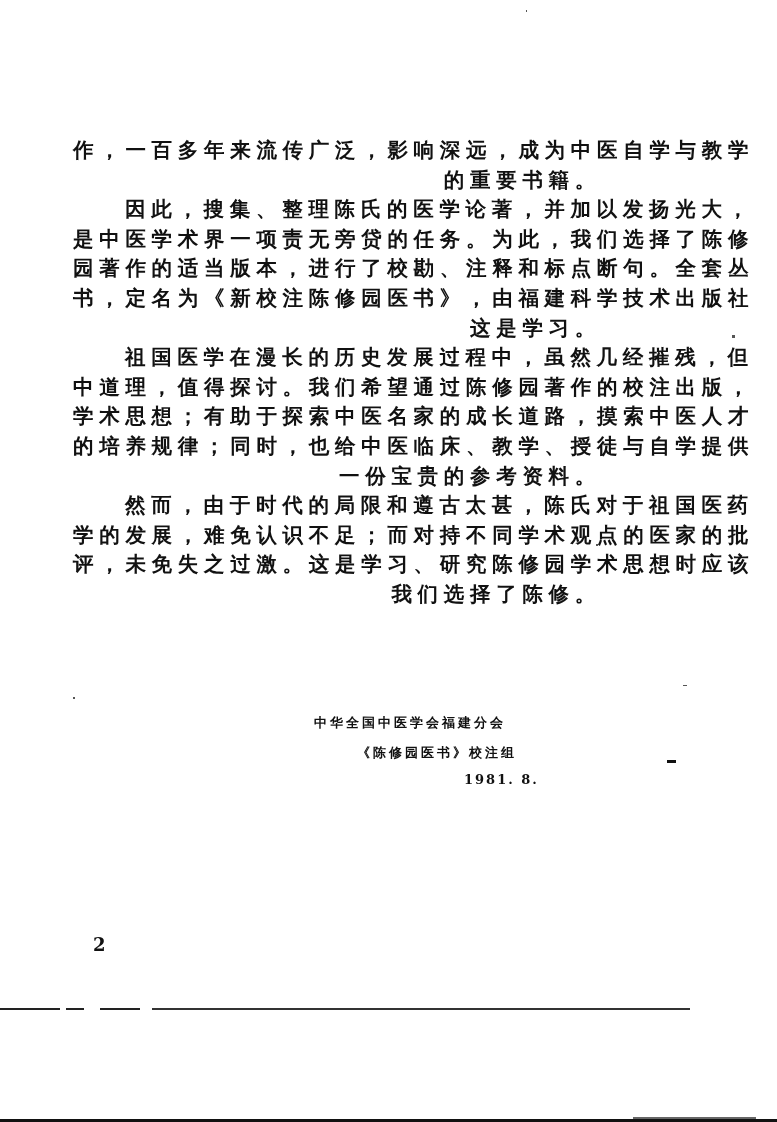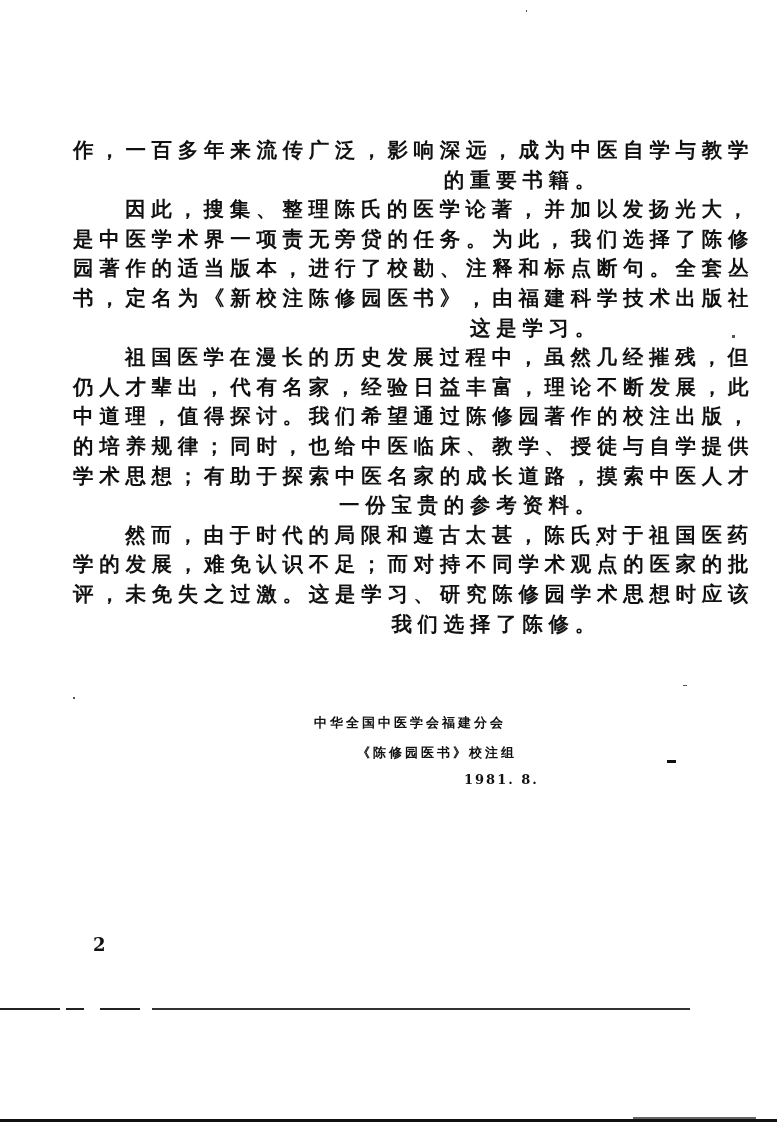--- a/index.html
+++ b/index.html
@@ -33,24 +33,23 @@
 <div class="page">
   <div class="body-text">
     <div class="line">作，一百多年来流传广泛，影响深远，成为中医自学与教学</div>
     <div class="line">的重要书籍。</div>
     <div class="line indent">因此，搜集、整理陈氏的医学论著，并加以发扬光大，</div>
     <div class="line">是中医学术界一项责无旁贷的任务。为此，我们选择了陈修</div>
     <div class="line">园著作的适当版本，进行了校勘、注释和标点断句。全套丛</div>
     <div class="line">书，定名为《新校注陈修园医书》，由福建科学技术出版社</div>
     <div class="line">这是学习。</div>
     <div class="line indent">祖国医学在漫长的历史发展过程中，虽然几经摧残，但</div>
-    <div class="line">仍人才辈出，代有名家，经验日益丰富，理论不断发展，此</div>
     <div class="line">中道理，值得探讨。我们希望通过陈修园著作的校注出版，</div>
+    <div class="line">学术思想；有助于探索中医名家的成长道路，摸索中医人才</div>
     <div class="line">的培养规律；同时，也给中医临床、教学、授徒与自学提供</div>
-    <div class="line">学术思想；有助于探索中医名家的成长道路，摸索中医人才</div>
     <div class="line">一份宝贵的参考资料。</div>
     <div class="line indent">然而，由于时代的局限和遵古太甚，陈氏对于祖国医药</div>
     <div class="line">学的发展，难免认识不足；而对持不同学术观点的医家的批</div>
     <div class="line">评，未免失之过激。这是学习、研究陈修园学术思想时应该</div>
     <div class="line">我们选择了陈修。</div>
   </div>
 
   <div class="sign sign-1">中华全国中医学会福建分会</div>
   <div class="sign sign-2">《陈修园医书》校注组</div>
   <div class="sign sign-3">1981. 8.</div>

